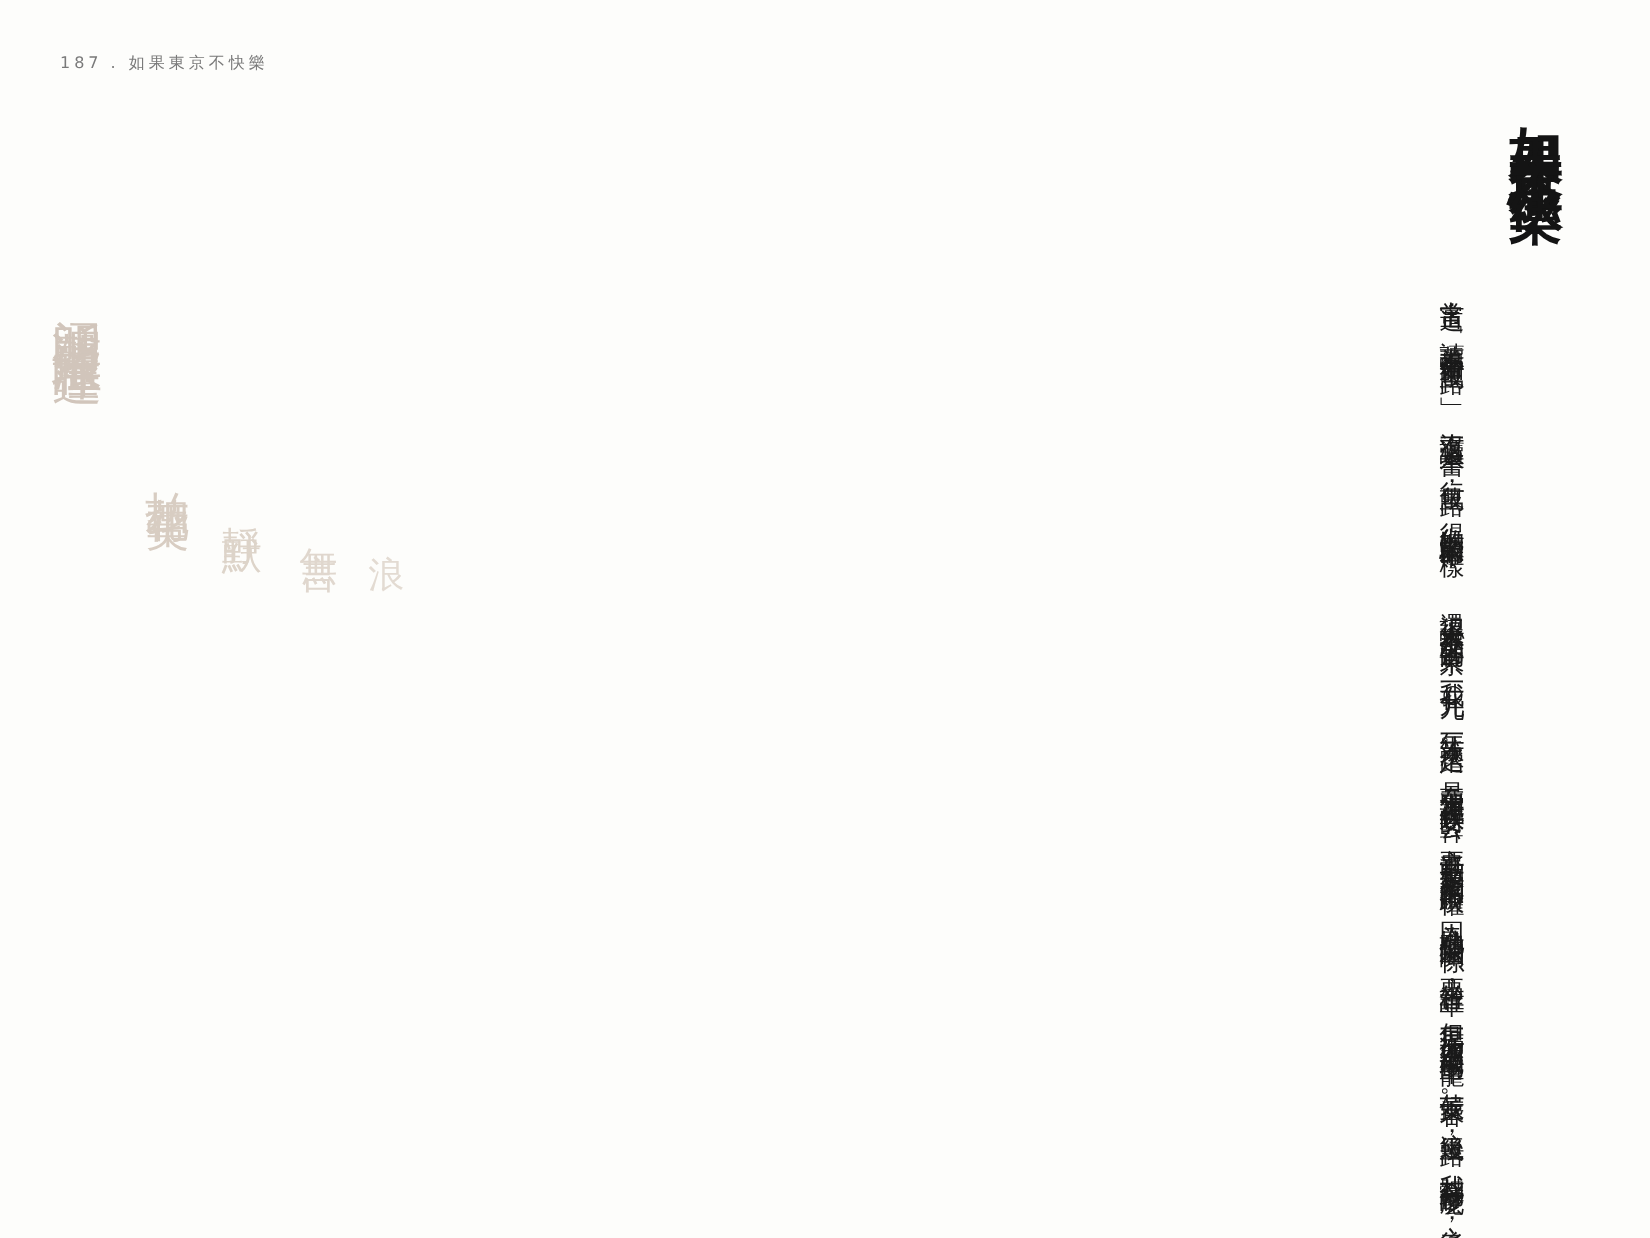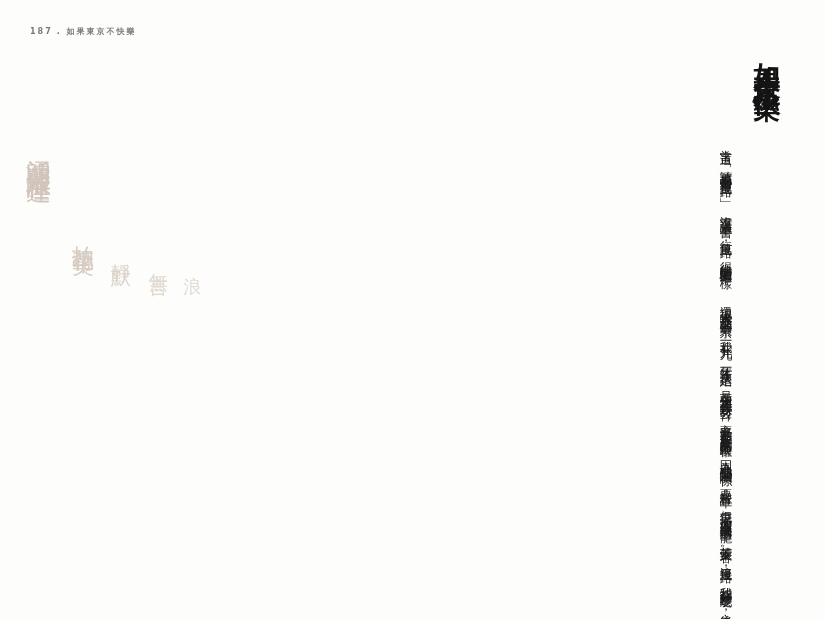--- a/index.html
+++ b/index.html
@@ -20,21 +20,20 @@
 
   
   .running-head {
     position: absolute;
     top: 26px;
     left: 30px;
     font-size: 8px;
     letter-spacing: 2px;
     color: #7a7a7a;
     white-space: nowrap;
-    font-weight: bold;
   }
   .running-head .rh-num {
     margin-right: 4px;
   }
 
   
   .chapter-title {
     position: absolute;
     top: 42px;
     right: 44px;

